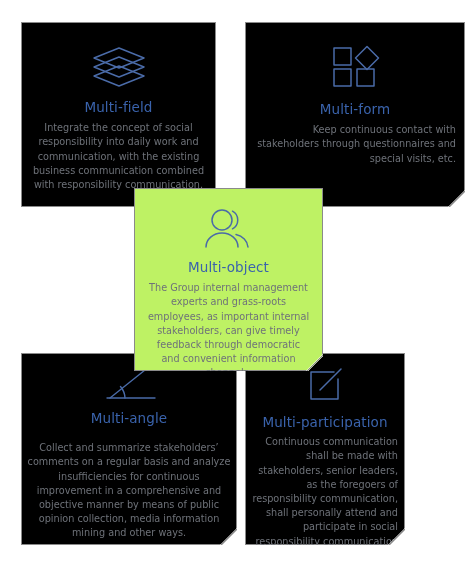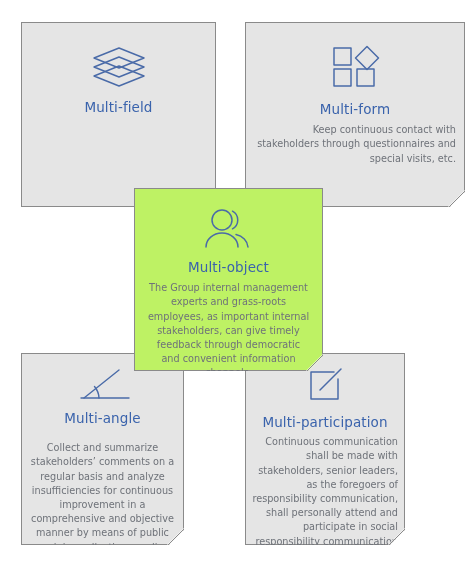--- a/index.html
+++ b/index.html
@@ -9,21 +9,21 @@
     background:#ffffff;
     font-family:"DejaVu Sans","Liberation Sans",sans-serif;
     overflow:hidden;
     position:relative;
   }
   #stage{position:absolute;left:0;top:0;width:476px;height:561px;}
 
   .card{
     position:absolute;
     box-sizing:border-box;
-    background:#e5e5e5;
+    background:#000000;
     border:1px solid #8a8a8a;
     
     clip-path:polygon(0 0, 100% 0, 100% calc(100% - 15px), calc(100% - 15px) 100%, 0 100%);
     text-align:center;
     padding:0;
   }
   
   .card .chamfer{
     position:absolute;
     right:-1px;bottom:-1px;
@@ -63,21 +63,21 @@
     margin:0;
     padding:0 8px;
     font-weight:400;
   }
 
   
   #card-multi-field   {left:21px;  top:22px;  width:195px; height:185px;}
   #card-multi-form    {left:245px; top:22px;  width:220px; height:185px;}
   #card-multi-object  {left:134px; top:188px; width:189px; height:183px; z-index:5;
                        background:#bef264;}
-  #card-multi-angle   {left:21px;  top:353px; width:163px; height:192px;}
+  #card-multi-angle   {left:21px;  top:353px; width:216px; height:192px;}
   #card-multi-part    {left:245px; top:353px; width:160px; height:192px;}
 
   #card-multi-field  .icon{margin-top:22px;}
   #card-multi-field  .card-title{margin-top:10px;}
   #card-multi-field  .card-body{margin-top:6px;}
 
   #card-multi-form   .icon{margin-top:22px;}
   #card-multi-form   .card-title{margin-top:12px;}
   #card-multi-form   .card-body{margin-top:6px;text-align:right;}
 
@@ -101,20 +101,21 @@
   <div class="card" id="card-multi-field">
     <div class="card-inner">
       <span class="icon">
         <svg width="56" height="44" viewBox="0 0 56 44" fill="none" stroke="#4a6ba8" stroke-width="1.4" stroke-linejoin="round" stroke-linecap="round">
           <polygon points="28,3 53,13 28,23 3,13"></polygon>
           <polygon points="28,12 53,22 28,32 3,22"></polygon>
           <polygon points="28,21 53,31 28,41 3,31"></polygon>
         </svg>
       </span>
       <p class="card-title">Multi-field</p>
+      <p class="card-body">Integrate the concept of social responsibility into daily work and communication, with the existing business communication combined with responsibility communication.</p>
     </div>
     <span class="chamfer">
       <svg width="17" height="17" viewBox="0 0 17 17">
         <polygon points="17,0 17,17 0,17" fill="#ffffff"></polygon>
         <line x1="17" y1="1" x2="1" y2="17" stroke="#8a8a8a" stroke-width="1"></line>
       </svg>
     </span>
   </div>
 
   <div class="card" id="card-multi-form">

